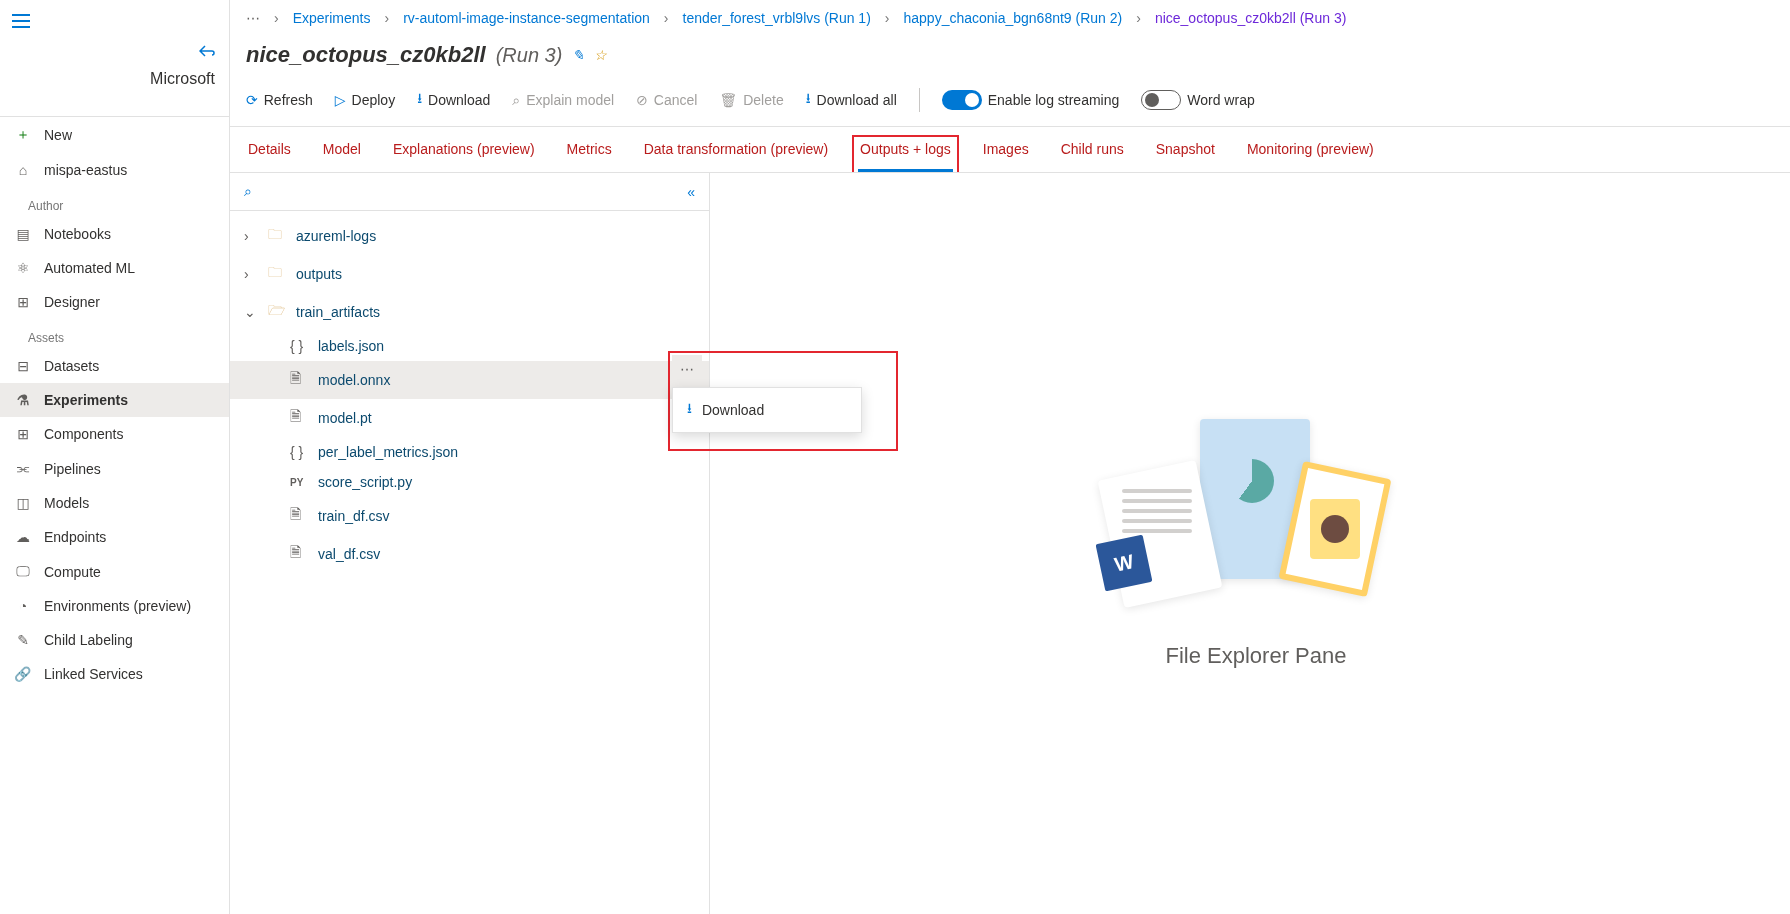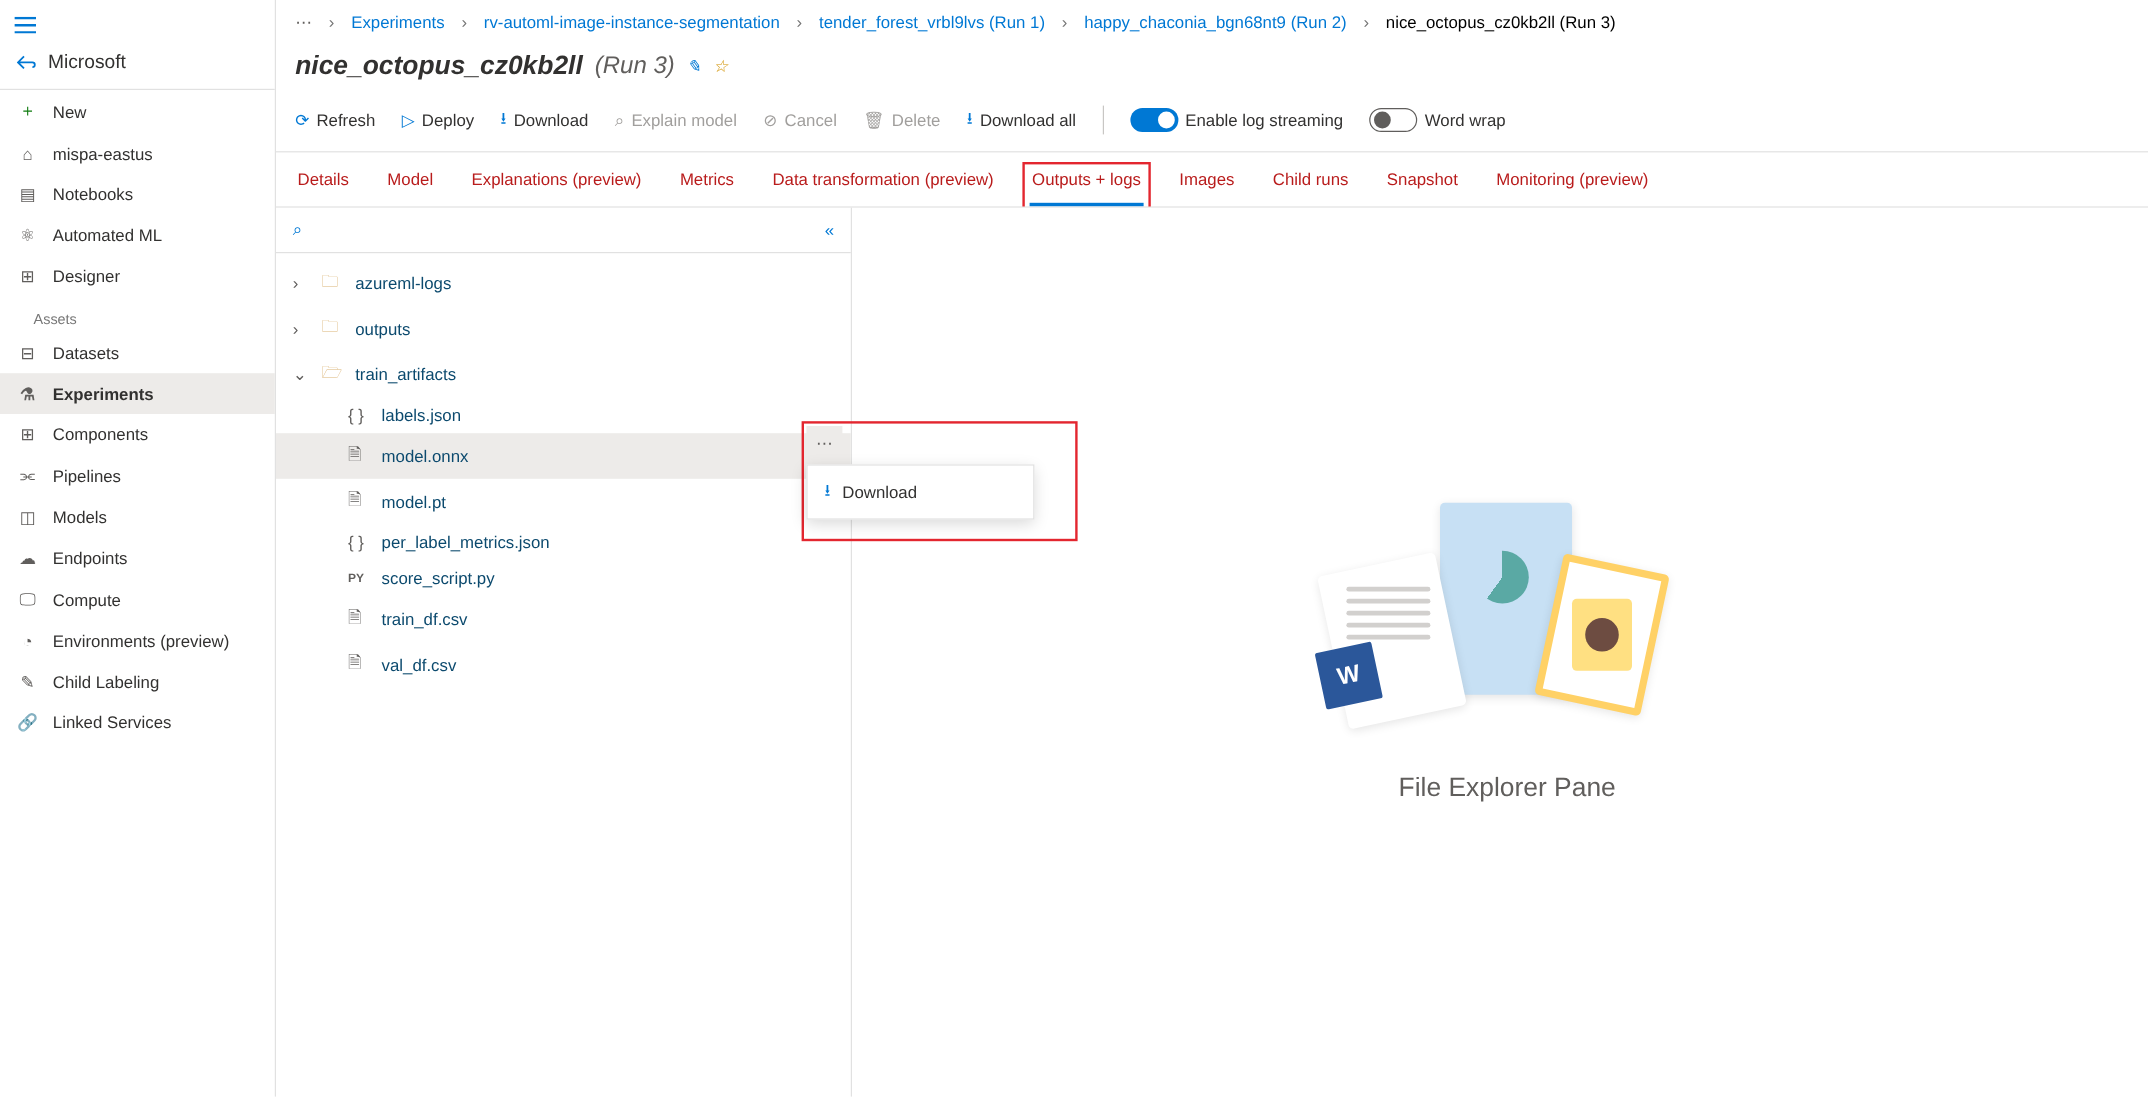--- a/index.html
+++ b/index.html
@@ -1,30 +1,30 @@
 <!DOCTYPE html>
 <html><head>
 <meta charset="utf-8">
 <style>
 * { box-sizing: border-box; margin: 0; padding: 0; }
 body { font-family: "Segoe UI", Arial, sans-serif; font-size: 14px; color: #323130; background: #fff; }
 .app { display: flex; height: 914px; width: 1790px; }
 .sidebar { width: 230px; border-right: 1px solid #e1e1e1; display: flex; flex-direction: column; padding-top: 8px; }
 .ham { padding: 6px 12px; color: #0078d4; font-size: 18px; cursor: pointer; }
-.back-row { display: flex; align-items: center; gap: 10px; padding: 10px 14px 12px; font-size: 16px; color: #323130; border-bottom: 1px solid #e1e1e1; }
+.back-row { display: flex; align-items: flex-end; gap: 10px; padding: 10px 14px 28px; font-size: 16px; color: #323130; border-bottom: 1px solid #e1e1e1; flex-direction: column; }
 .back-row svg { color: #0078d4; }
 .side-item { display: flex; align-items: center; gap: 12px; padding: 9px 14px; cursor: pointer; color: #323130; }
 .side-item.active { background: #edebe9; font-weight: 600; }
 .side-sect { font-size: 12px; color: #767676; padding: 12px 14px 4px 28px; }
 .side-item .ic { width: 18px; display: inline-flex; justify-content: center; color: #605e5c; }
 .side-item .ic.green { color: #107c10; }
 .main { flex: 1; display: flex; flex-direction: column; }
 .breadcrumb { display: flex; align-items: center; gap: 14px; padding: 10px 16px; font-size: 14px; flex-wrap: nowrap; overflow: hidden; }
 .breadcrumb .bc { color: #0078d4; cursor: pointer; white-space: nowrap; }
-.breadcrumb .bc.current { color: #000000; cursor: default; }
+.breadcrumb .bc.current { color: #6d28d9; cursor: default; }
 .breadcrumb .sep { color: #767676; }
 .breadcrumb .dots { color: #605e5c; cursor: pointer; }
 .title-row { display: flex; align-items: center; gap: 10px; padding: 6px 16px 12px; font-style: italic; }
 .title-row .rn { font-size: 22px; font-weight: 600; }
 .title-row .sub { font-size: 20px; color: #605e5c; font-weight: 400; }
 .title-row .edit { color: #0078d4; cursor: pointer; }
 .title-row .star { color: #d29200; cursor: pointer; }
 .toolbar { display: flex; align-items: center; gap: 22px; padding: 8px 16px 14px; border-bottom: 1px solid #e1e1e1; flex-wrap: wrap; }
 .tool { display: flex; align-items: center; gap: 6px; cursor: pointer; color: #323130; }
 .tool .ti { color: #0078d4; }
@@ -94,20 +94,21 @@
       <span>Microsoft</span>
     </div>
     <div class="side-item">
       <span class="ic green">＋</span>
       <span>New</span>
     </div>
     <div class="side-item">
       <span class="ic">⌂</span>
       <span>mispa-eastus</span>
     </div>
+    <div class="side-sect">Author</div>
     <div class="side-item">
       <span class="ic">▤</span>
       <span>Notebooks</span>
     </div>
     <div class="side-item">
       <span class="ic">⚛</span>
       <span>Automated ML</span>
     </div>
     <div class="side-item">
       <span class="ic">⊞</span>

